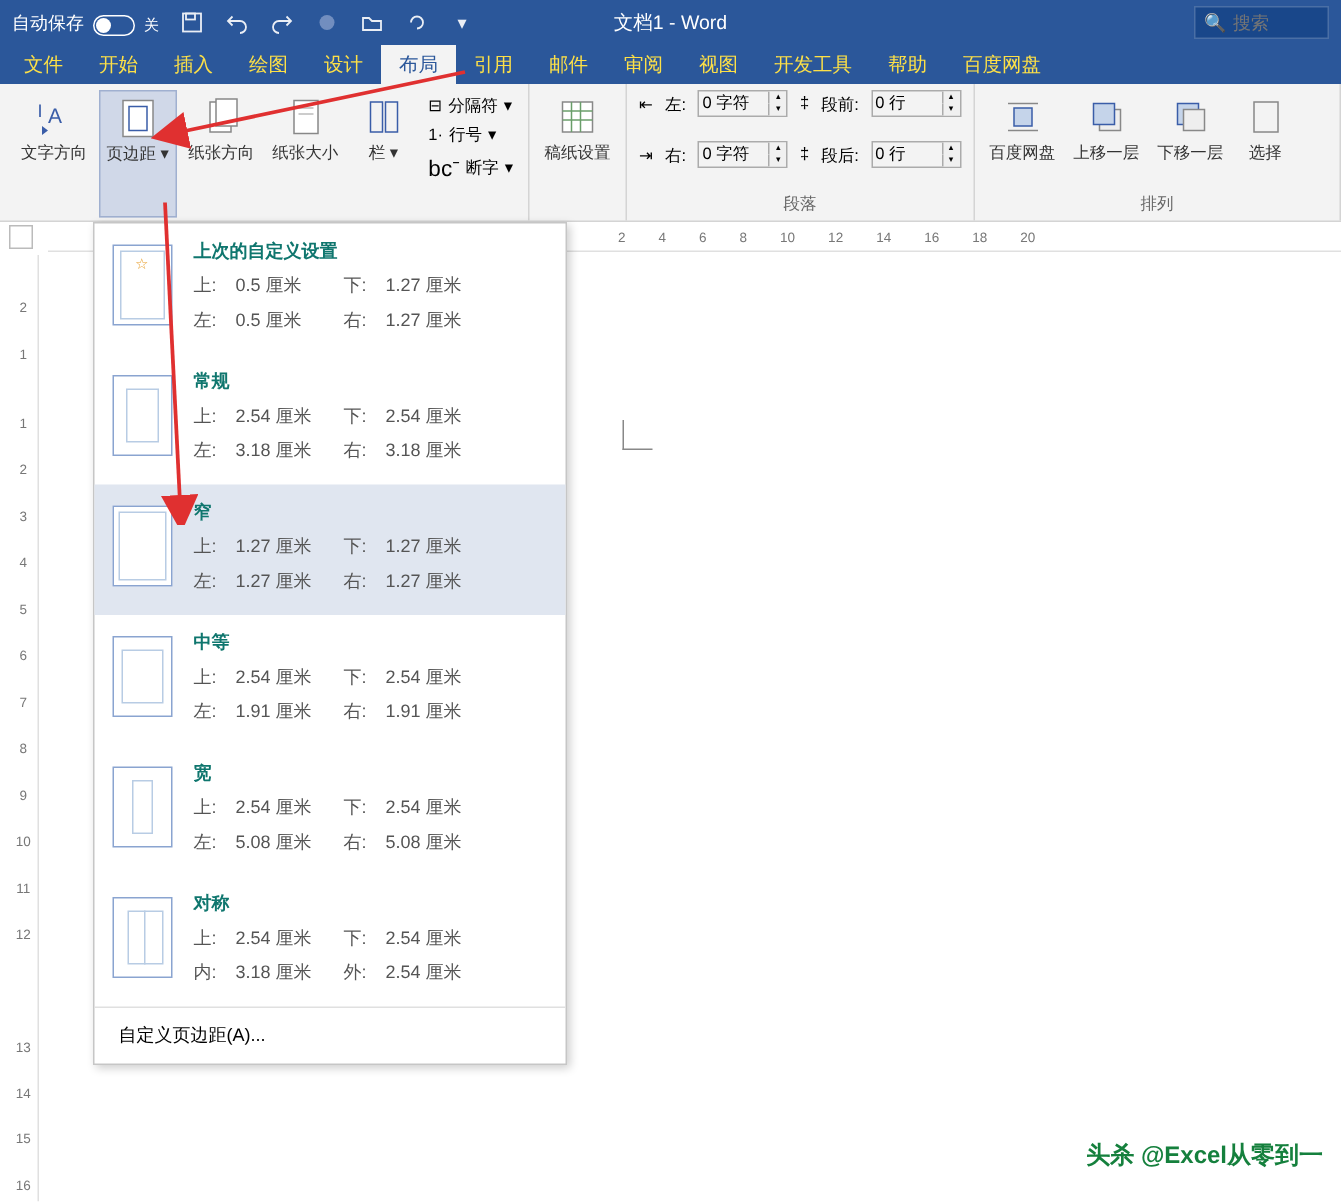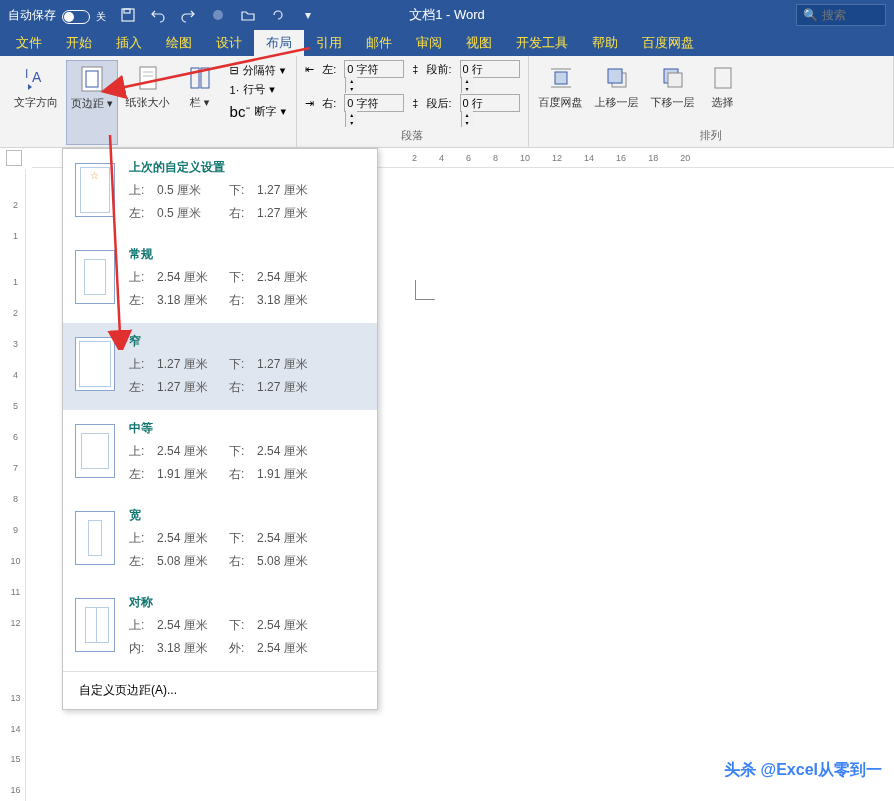--- a/index.html
+++ b/index.html
@@ -28,21 +28,21 @@
 .rgroup-label { text-align: center; font-size: 11px; color: #666; padding-bottom: 2px; }
 .rbtn { display: flex; flex-direction: column; align-items: center; justify-content: flex-start; padding: 2px 4px; cursor: pointer; min-width: 44px; }
 .rbtn-icon { width: 32px; height: 32px; margin-bottom: 2px; display: flex; align-items: center; justify-content: center; }
 .rbtn-label { font-size: 11px; text-align: center; line-height: 1.2; color: #333; }
 .rbtn.highlighted { background: #d0d8e8; border: 1px solid #a0b0d0; }
 .small-rows { display: flex; flex-direction: column; gap: 2px; font-size: 11px; padding: 2px; }
 .small-row { display: flex; align-items: center; gap: 4px; cursor: pointer; padding: 1px 2px; }
 .indent-group { padding: 4px 8px 2px; }
 .ind-header { display: flex; gap: 60px; font-size: 11px; color: #444; padding: 2px 0 4px; }
 .ind-row { display: flex; gap: 8px; align-items: center; margin-bottom: 4px; font-size: 11px; }
-.spin { width: 60px; height: 18px; border: 1px solid #ababab; display: flex; flex-direction: column; }
+.spin { width: 60px; height: 18px; border: 1px solid #ababab; display: flex; }
 .spin span { flex: 1; padding: 0 2px; font-size: 11px; line-height: 16px; }
 .spin-btns { display: flex; flex-direction: column; width: 12px; }
 .spin-up, .spin-down { height: 8px; background: #f0f0f0; border-left: 1px solid #ababab; font-size: 6px; text-align: center; line-height: 8px; }
 
 
 .ruler-h { height: 20px; background: #fff; border-bottom: 1px solid #e0e0e0; position: relative; margin-left: 32px; font-size: 9px; color: #777; display: flex; align-items: center; padding-left: 380px; gap: 22px; }
 .ruler-corner { position: absolute; left: 6px; top: 150px; width: 16px; height: 16px; border: 1px solid #bbb; background: #fff; }
 .ruler-v { position: absolute; left: 6px; top: 170px; width: 20px; bottom: 0; background: #fff; border-right: 1px solid #e0e0e0; font-size: 9px; color: #777; display: flex; flex-direction: column; align-items: center; padding-top: 30px; }
 .ruler-v div { height: 38px; }
 
@@ -66,21 +66,21 @@
 .dropdown-footer { border-top: 1px solid #e0e0e0; padding: 10px 16px; font-size: 12px; cursor: pointer; }
 
 
 .doc-area { position: absolute; left: 380px; top: 180px; width: 500px; height: 560px; background: #fff; }
 .cursor-mark { position: absolute; left: 35px; top: 100px; width: 20px; height: 20px; border-left: 1px solid #888; border-bottom: 1px solid #888; }
 
 
 .arrow-svg { position: absolute; z-index: 200; pointer-events: none; }
 
 
-.watermark { position: absolute; right: 12px; bottom: 20px; font-size: 16px; color: #3b82f6; font-weight: bold; }
+.watermark { position: absolute; right: 12px; bottom: 20px; font-size: 16px; color: #15803d; font-weight: bold; }
 
 .mini-icon { width: 16px; height: 16px; stroke: #5b7fb5; fill: none; stroke-width: 1.2; }
 .big-icon { width: 28px; height: 28px; }
 </style>
 </head>
 <body>
 
 <div class="titlebar">
   <div class="autosave">
     <span>自动保存</span>
@@ -162,20 +162,29 @@
             <svg class="big-icon" viewBox="0 0 28 28">
               <rect x="4" y="2" width="20" height="24" fill="#fff" stroke="#888"></rect>
               <rect x="8" y="6" width="12" height="16" fill="none" stroke="#3a5da8"></rect>
             </svg>
           </div>
         <div class="rbtn-label"><span>页边距</span> ▾</div>
       </div>
       <div class="rbtn">
         <div class="rbtn-icon">
             <svg class="big-icon" viewBox="0 0 28 28">
+              <rect x="6" y="4" width="14" height="20" fill="#fff" stroke="#888"></rect>
+              <rect x="10" y="2" width="14" height="18" fill="#fff" stroke="#888"></rect>
+            </svg>
+          </div>
+        <div class="rbtn-label">纸张方向</div>
+      </div>
+      <div class="rbtn">
+        <div class="rbtn-icon">
+            <svg class="big-icon" viewBox="0 0 28 28">
               <rect x="6" y="3" width="16" height="22" fill="#fff" stroke="#888"></rect>
               <line x1="9" y1="8" x2="19" y2="8" stroke="#bbb"></line>
               <line x1="9" y1="12" x2="19" y2="12" stroke="#bbb"></line>
             </svg>
           </div>
         <div class="rbtn-label">纸张大小</div>
       </div>
       <div class="rbtn">
         <div class="rbtn-icon">
             <svg class="big-icon" viewBox="0 0 28 28">
@@ -198,20 +207,36 @@
           </div>
         <div class="small-row">
             <span style="font-size:15px">bc⁻</span>
             <span>断字</span>
             <span>▾</span>
           </div>
       </div>
     </div>
   </div>
 
+  <div class="rgroup">
+    <div class="rgroup-body">
+      <div class="rbtn">
+        <div class="rbtn-icon">
+            <svg class="big-icon" viewBox="0 0 28 28">
+              <rect x="4" y="4" width="20" height="20" fill="#fff" stroke="#888"></rect>
+              <line x1="4" y1="10" x2="24" y2="10" stroke="#6a9e6a"></line>
+              <line x1="4" y1="16" x2="24" y2="16" stroke="#6a9e6a"></line>
+              <line x1="10" y1="4" x2="10" y2="24" stroke="#6a9e6a"></line>
+              <line x1="16" y1="4" x2="16" y2="24" stroke="#6a9e6a"></line>
+            </svg>
+          </div>
+        <div class="rbtn-label">稿纸设置</div>
+      </div>
+    </div>
+  </div>
 
   <div class="rgroup indent-group">
     <div class="ind-row">
       <span>⇤</span>
       <span>左:</span>
       <div class="spin">
           <span>0 字符</span>
           <div class="spin-btns">
             <div class="spin-up">▴</div>
             <div class="spin-down">▾</div>

